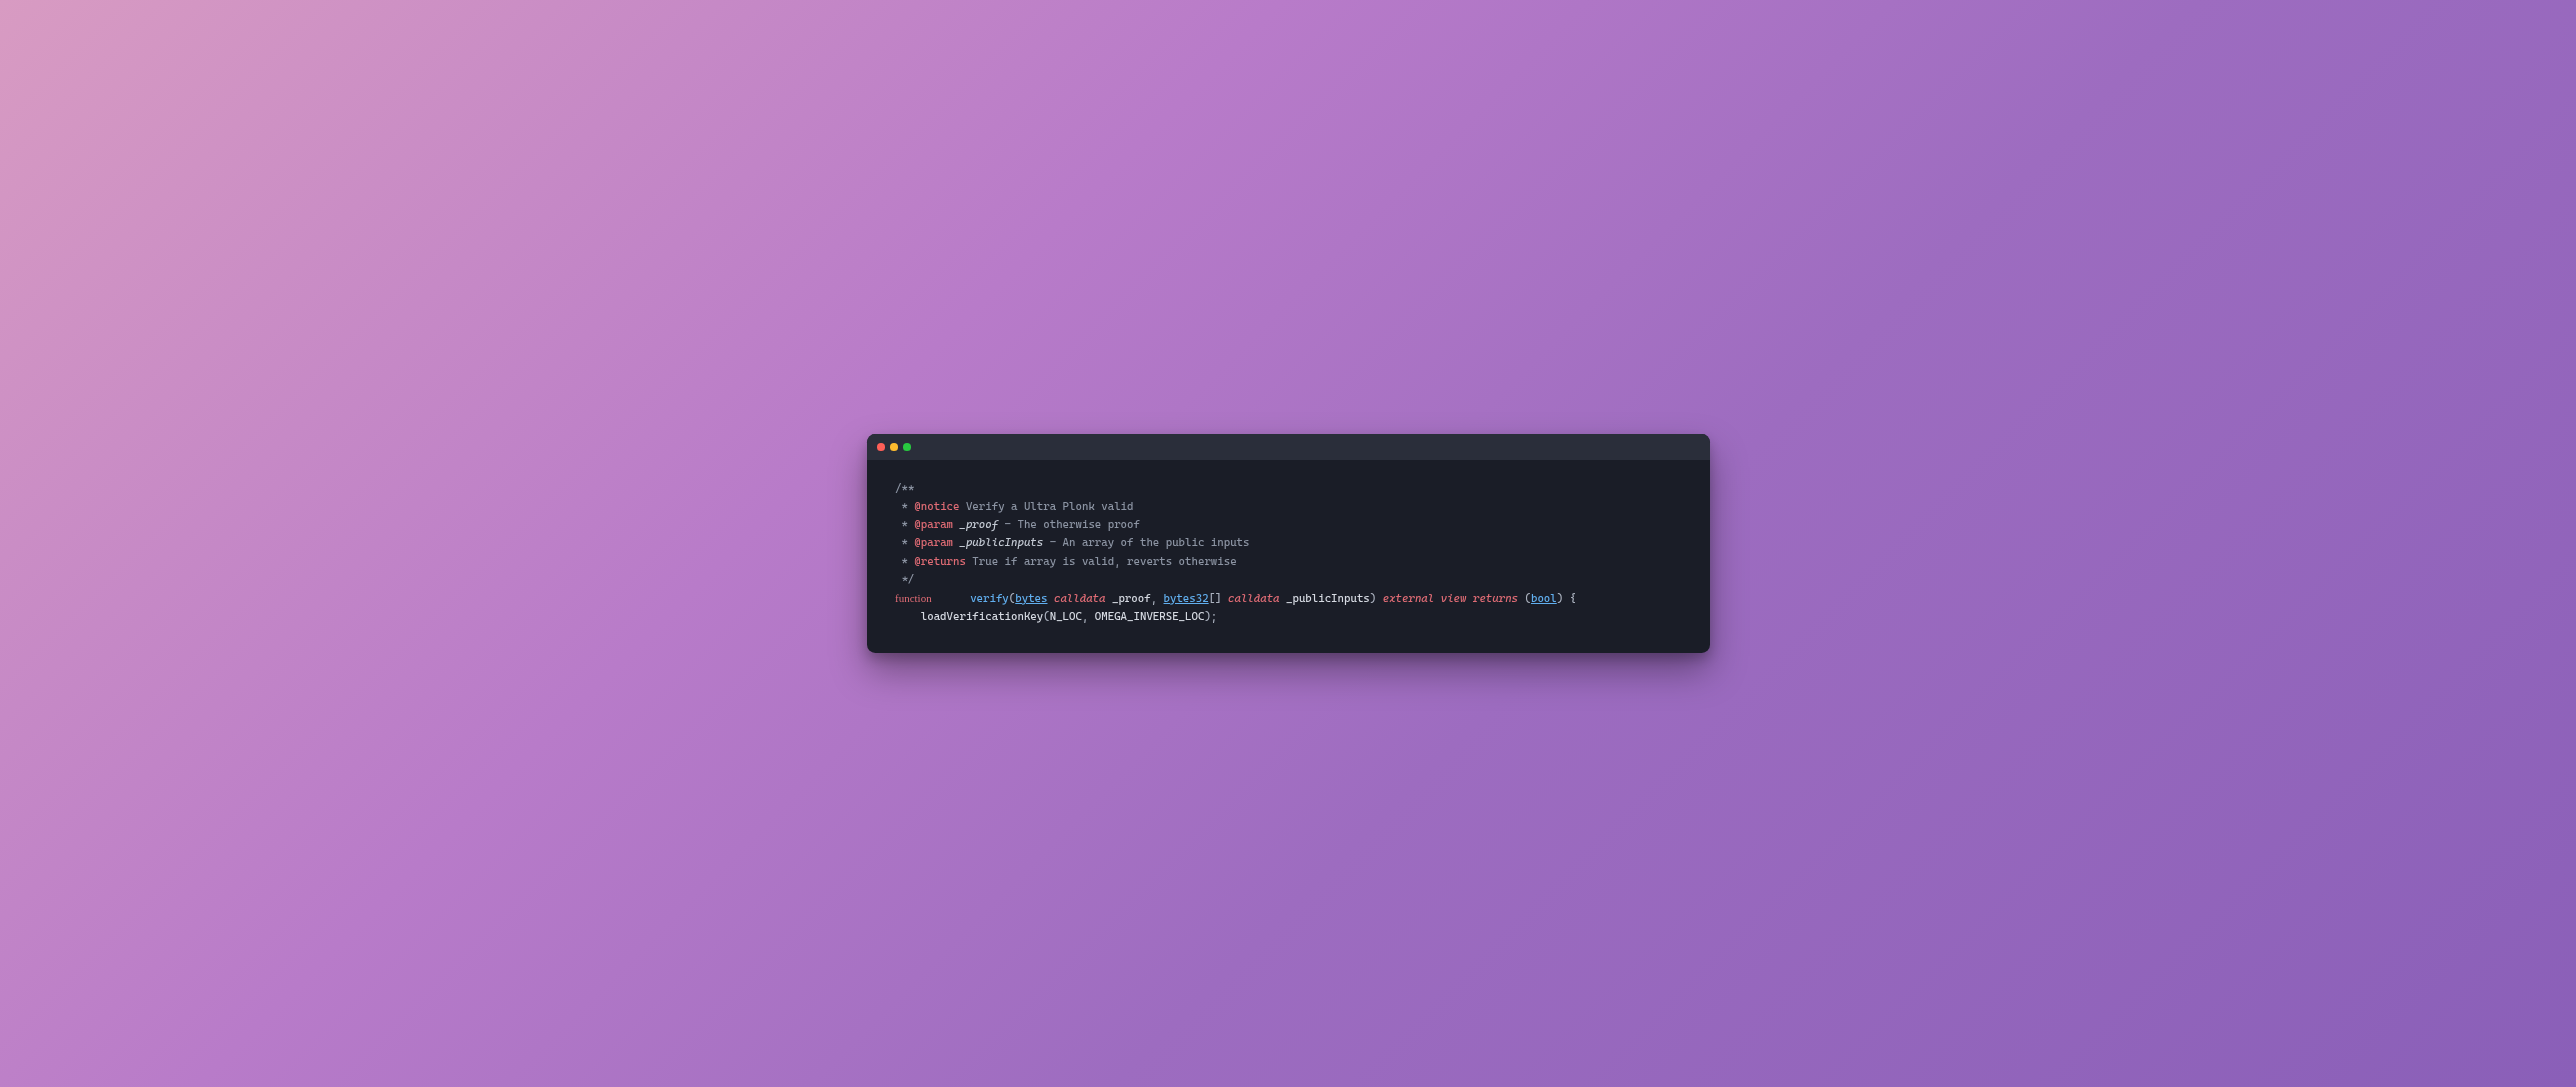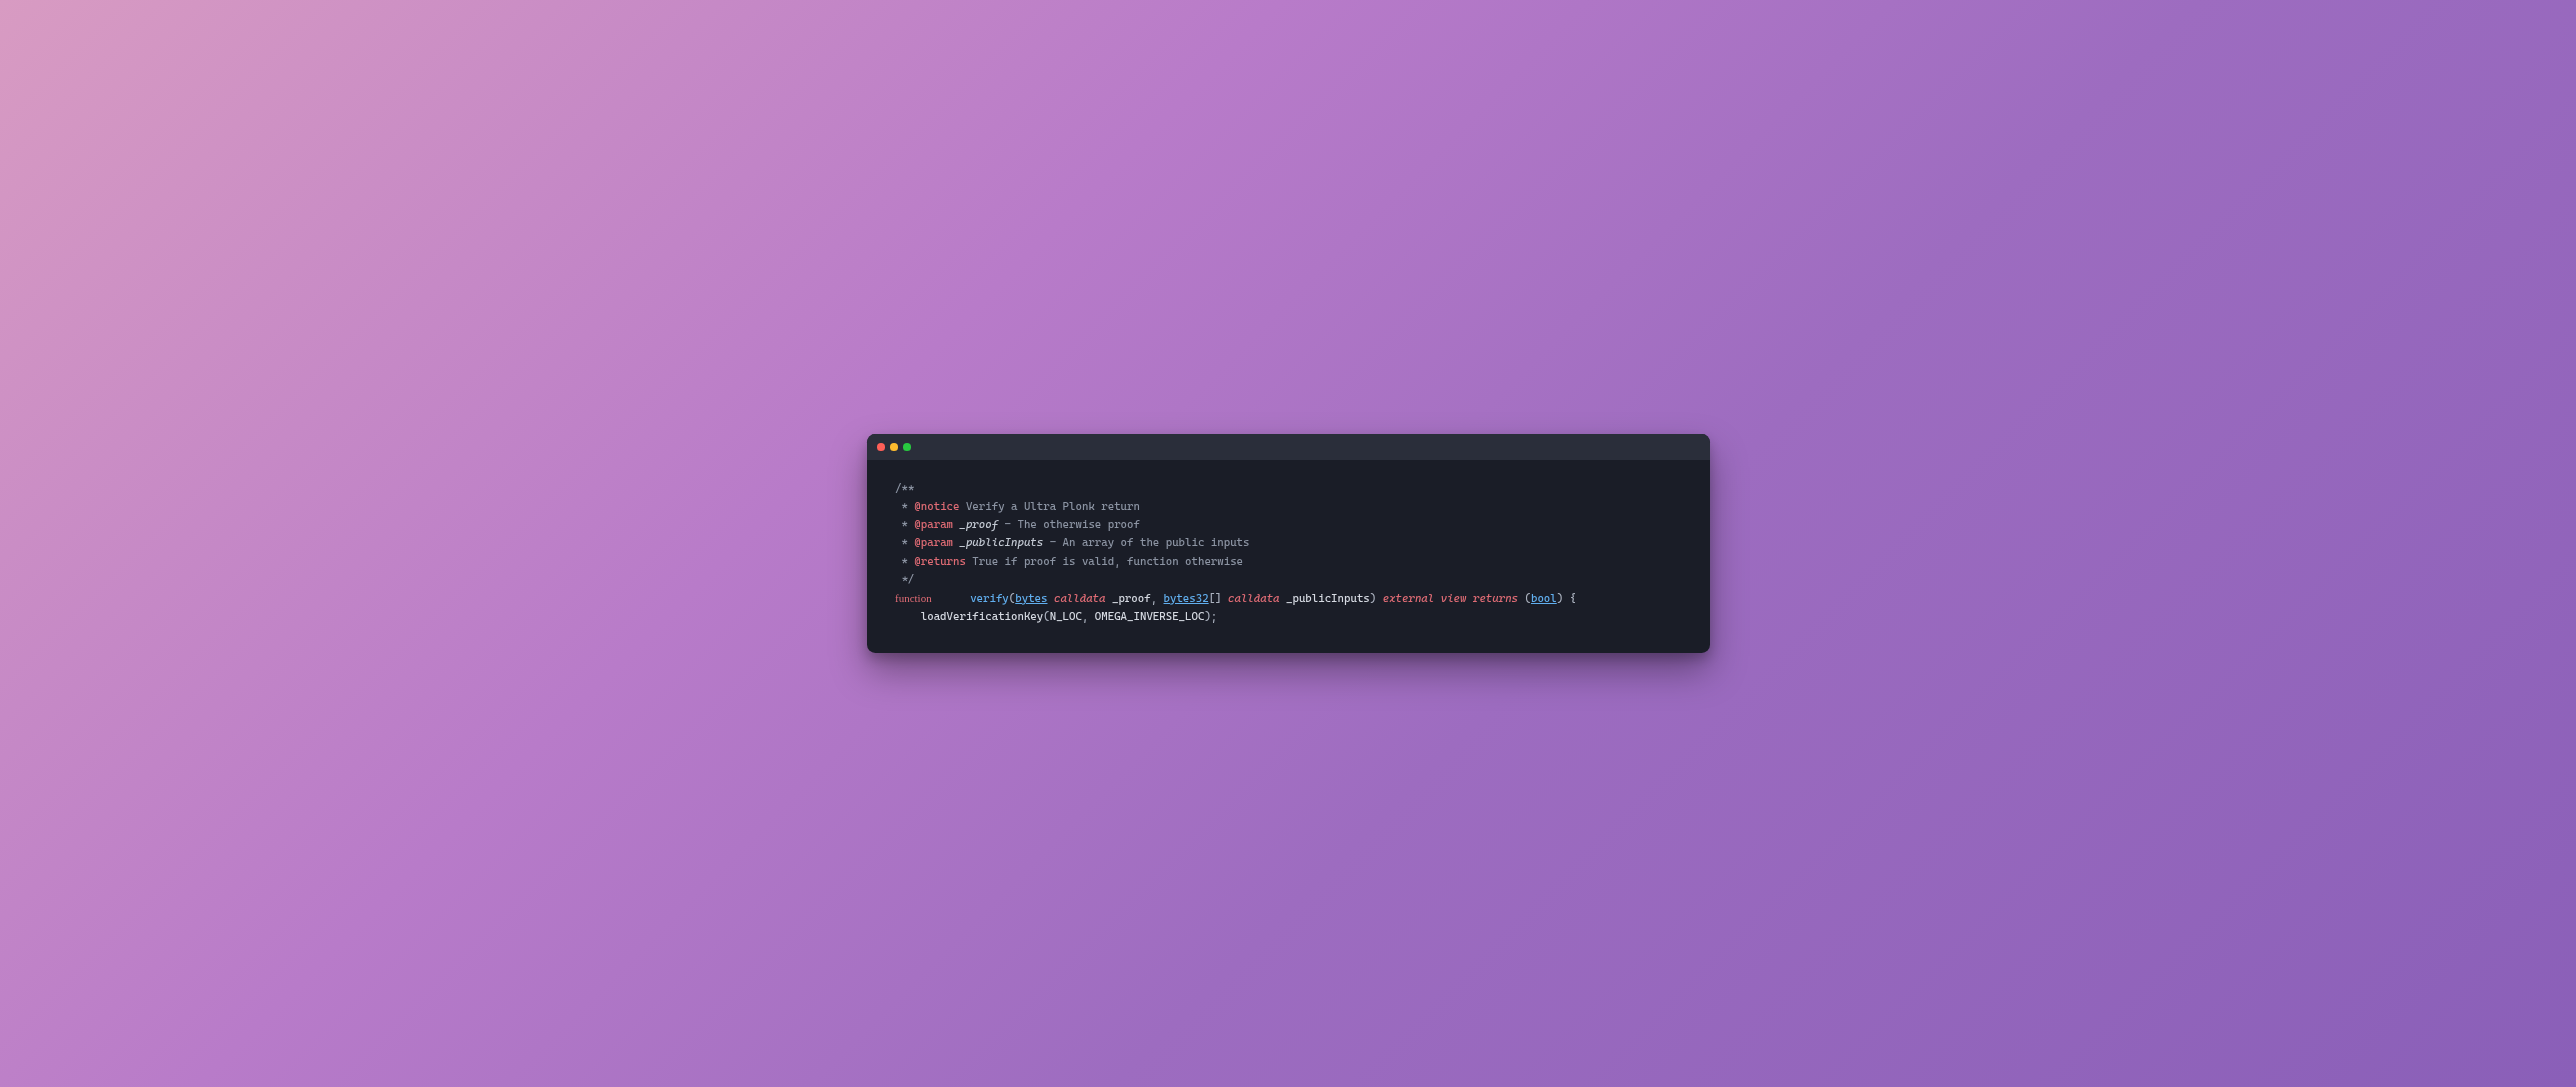--- a/index.html
+++ b/index.html
@@ -57,21 +57,21 @@
 </head>
 <body>
 
 <div class="window">
   <div class="titlebar">
     <div class="dot red"></div>
     <div class="dot yellow"></div>
     <div class="dot green"></div>
   </div>
   <div class="code"><span class="tok-comment">/**</span>
-<span class="tok-comment"> * </span><span class="tok-tag">@notice</span><span class="tok-comment"> Verify a Ultra Plonk return</span>
+<span class="tok-comment"> * </span><span class="tok-tag">@notice</span><span class="tok-comment"> Verify a Ultra Plonk valid</span>
 <span class="tok-comment"> * </span><span class="tok-tag">@param</span><span class="tok-paramname"> _proof</span><span class="tok-comment"> - The otherwise proof</span>
 <span class="tok-comment"> * </span><span class="tok-tag">@param</span><span class="tok-paramname"> _publicInputs</span><span class="tok-comment"> - An array of the public inputs</span>
-<span class="tok-comment"> * </span><span class="tok-tag">@returns</span><span class="tok-comment"> True if proof is valid, function otherwise</span>
+<span class="tok-comment"> * </span><span class="tok-tag">@returns</span><span class="tok-comment"> True if array is valid, reverts otherwise</span>
 <span class="tok-comment"> */</span>
 <span class="tok-keyword">function</span><span> </span><span class="tok-funcname">verify</span><span class="tok-punc">(</span><span class="tok-type">bytes</span><span> </span><span class="tok-modifier">calldata</span><span> </span><span class="tok-ident">_proof</span><span class="tok-punc">, </span><span class="tok-type">bytes32</span><span class="tok-punc">[]</span><span> </span><span class="tok-modifier">calldata</span><span> </span><span class="tok-ident">_publicInputs</span><span class="tok-punc">) </span><span class="tok-modifier">external</span><span> </span><span class="tok-modifier">view</span><span> </span><span class="tok-modifier">returns</span><span class="tok-punc"> (</span><span class="tok-type">bool</span><span class="tok-punc">) {</span>
 <span>    </span><span class="tok-ident">loadVerificationKey</span><span class="tok-punc">(</span><span class="tok-ident">N_LOC</span><span class="tok-punc">, </span><span class="tok-ident">OMEGA_INVERSE_LOC</span><span class="tok-punc">);</span></div>
 </div>
 
 
 </body></html>

